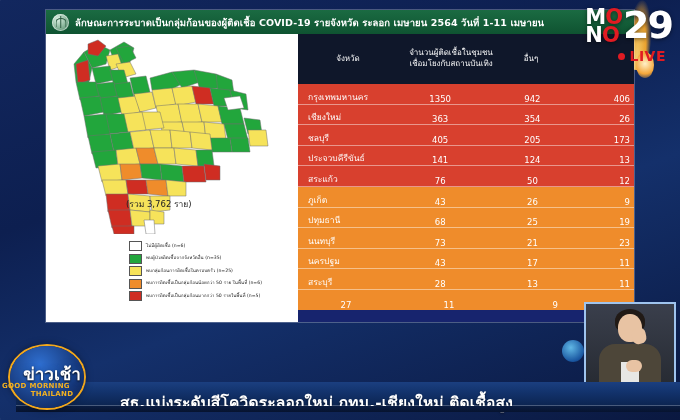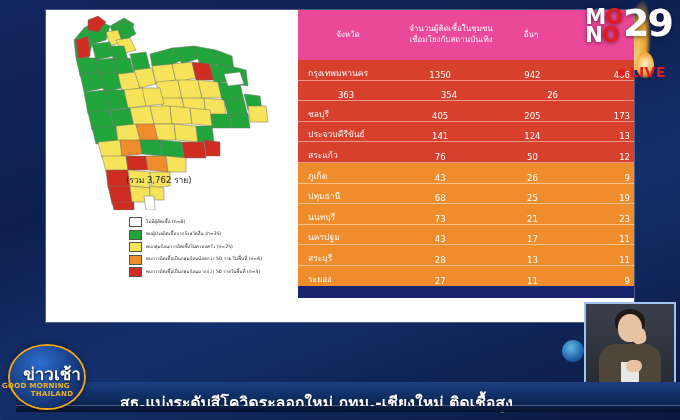--- a/index.html
+++ b/index.html
@@ -44,48 +44,48 @@
   .map-total{position:absolute;left:72px;top:163px;font-size:8.5px;color:#222;}
 
   
   .legend{position:absolute;left:75px;top:207px;width:222px;}
   .leg-row{display:flex;align-items:center;gap:4px;margin-bottom:2.5px;}
   .leg-sw{width:11px;height:8px;border:.6px solid #555;flex:0 0 auto;}
   .leg-txt{font-size:4.6px;color:#1b1b1b;white-space:nowrap;line-height:1;}
 
   
   .tbl{position:absolute;left:252px;top:0;width:336px;height:288px;background:#17246e;}
-  .tbl-head{display:flex;height:50px;align-items:center;color:#fff;background:#ec4899;}
+  .tbl-head{display:flex;height:50px;align-items:center;color:#fff;background:#0f172a;}
   .th{font-size:8px;text-align:center;line-height:1.35;padding:0 2px;}
   .th1{width:96px;}
   .th2{width:88px;}
   .th3{width:102px;}
   .th4{width:50px;}
   .trow{display:flex;height:19.6px;align-items:flex-end;color:#fff;
     border-bottom:1px solid rgba(255,255,255,.45);}
   .trow.red{background:#d8402e;}
   .trow.orange{background:#ef8c2b;}
   .trow:last-child{border-bottom:none;}
   .td{font-size:8.5px;padding:0 4px;}
   .c-name{width:96px;text-align:left;padding-left:10px;}
   .c-num{width:88px;text-align:center;}
   .c-link{width:102px;text-align:center;}
   .c-other{width:50px;text-align:right;}
 
   
-  .mono{position:absolute;right:8px;top:8px;display:flex;align-items:flex-start;gap:1px;
+  .mono{position:absolute;right:8px;top:8px;display:flex;align-items:center;gap:1px;
     filter:drop-shadow(0 1px 2px rgba(0,0,0,.5));}
   .mono-words{display:flex;flex-direction:column;line-height:.86;}
   .mono-w{color:#fff;font-size:21px;font-weight:800;letter-spacing:-1px;
     font-family:"DejaVu Sans",sans-serif;}
   .mono-w .o{color:#e11b22;}
   .mono-29{color:#fff;font-size:38px;font-weight:800;letter-spacing:-2px;line-height:.82;}
 
   
-  .live{position:absolute;right:14px;top:64px;display:flex;align-items:center;gap:4px;}
+  .live{position:absolute;right:14px;top:48px;display:flex;align-items:center;gap:4px;}
   .live-dot{width:7px;height:7px;border-radius:50%;background:#e01b22;}
   .live-txt{color:#e01b22;font-size:14px;font-weight:800;letter-spacing:.5px;}
 
   
   .flame{position:absolute;right:28px;top:0px;width:26px;height:70px;
     background:radial-gradient(ellipse at 50% 80%,#ffd46b 0%,#f6a82b 45%,rgba(246,168,43,0) 72%);
     border-radius:50% 50% 45% 45%;opacity:.95;transform:rotate(6deg);}
   .flame2{position:absolute;right:26px;top:52px;width:18px;height:26px;
     background:radial-gradient(circle at 50% 45%,#fff1c9,#f4a63a 60%,rgba(244,166,58,0));
     border-radius:50%;}
@@ -135,20 +135,24 @@
 </head>
 <body>
 
 <div id="screen">
 
   <div class="flame"></div>
   <div class="flame2"></div>
 
   <div class="slide">
 
+    <div class="slide-head">
+      <div class="emblem"></div>
+      <div class="slide-title">ลักษณะการระบาดเป็นกลุ่มก้อนของผู้ติดเชื้อ COVID-19 รายจังหวัด ระลอก เมษายน 2564 วันที่ 1-11 เมษายน</div>
+    </div>
 
     <div class="slide-body">
 
       <div class="map-wrap">
         <svg class="map-svg" width="246" height="200" viewBox="0 0 246 200">
           <g stroke="#6f6f6f" stroke-width="0.5">
 
             <path d="M30 18 L44 10 L56 16 L52 30 L38 34 Z" fill="#22a63c"></path>
             <path d="M56 16 L70 8 L80 14 L76 28 L62 32 Z" fill="#22a63c"></path>
             <path d="M30 18 L38 34 L34 52 L22 48 L20 30 Z" fill="#22a63c"></path>
@@ -265,20 +269,21 @@
           <div class="th th4">อื่นๆ</div>
         </div>
 
         <div class="trow red">
           <div class="td c-name">กรุงเทพมหานคร</div>
           <div class="td c-num">1350</div>
           <div class="td c-link">942</div>
           <div class="td c-other">406</div>
         </div>
         <div class="trow red">
+          <div class="td c-name">เชียงใหม่</div>
           <div class="td c-num">363</div>
           <div class="td c-link">354</div>
           <div class="td c-other">26</div>
         </div>
         <div class="trow red">
           <div class="td c-name">ชลบุรี</div>
           <div class="td c-num">405</div>
           <div class="td c-link">205</div>
           <div class="td c-other">173</div>
         </div>
@@ -318,21 +323,20 @@
           <div class="td c-link">17</div>
           <div class="td c-other">11</div>
         </div>
         <div class="trow orange">
           <div class="td c-name">สระบุรี</div>
           <div class="td c-num">28</div>
           <div class="td c-link">13</div>
           <div class="td c-other">11</div>
         </div>
         <div class="trow orange">
-          <div class="td c-name">ระยอง</div>
           <div class="td c-num">27</div>
           <div class="td c-link">11</div>
           <div class="td c-other">9</div>
         </div>
       </div>
     </div>
   </div>
 
   <div class="mono">
     <div class="mono-words">

